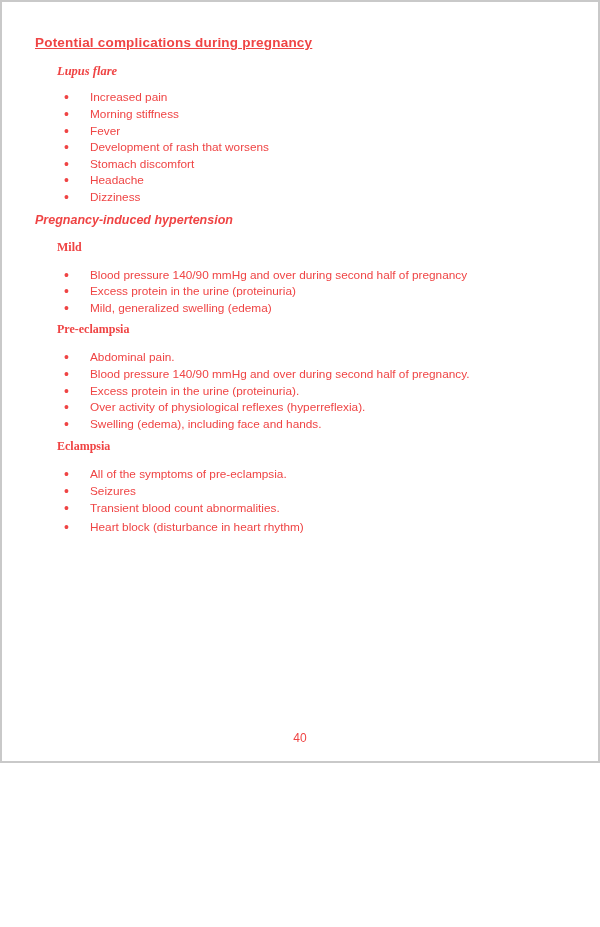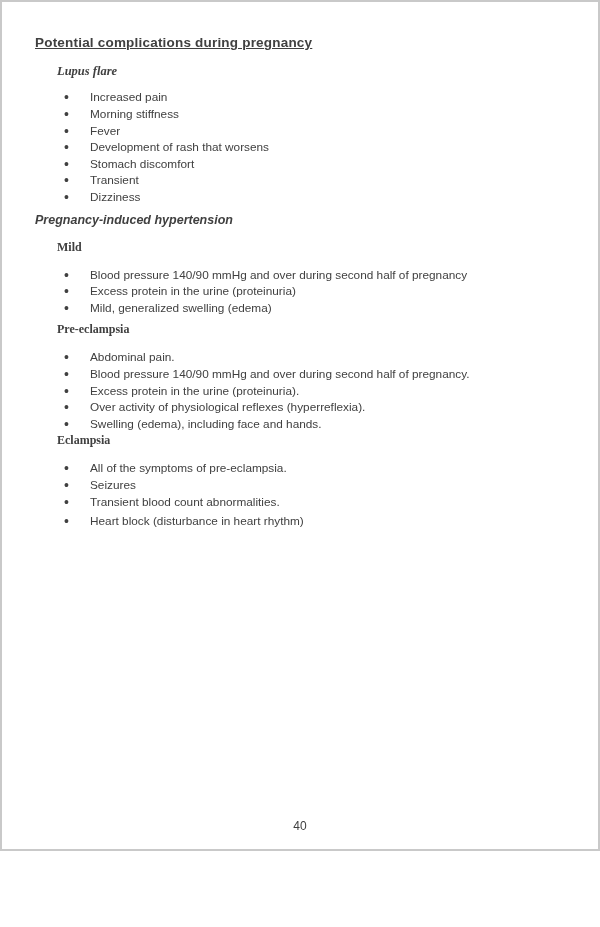--- a/index.html
+++ b/index.html
@@ -3,26 +3,26 @@
 <meta charset="utf-8">
 <style>
   html, body {
     margin: 0;
     padding: 0;
     background: #ffffff;
   }
   .page {
     position: relative;
     width: 600px;
-    height: 851px;
+    height: 763px;
     box-sizing: border-box;
     background: #ffffff;
     border: 2px solid #c9c9c9;
     font-family: "Liberation Sans", sans-serif;
-    color: #404040;
+    color: #ef4444;
     overflow: hidden;
   }
   .doc-title {
     margin: 33px 0 0 33px;
     font-size: 13.5px;
     font-weight: bold;
     text-decoration: underline;
     letter-spacing: 0.2px;
   }
   .section-heading {
@@ -65,21 +65,21 @@
   }
 
   
   .mt-lupus      { margin-top: 14px; }
   .mt-list1      { margin-top: 12px; }
   .mt-pih        { margin-top: 7px; }
   .mt-mild       { margin-top: 13px; }
   .mt-list2      { margin-top: 4px; }
   .mt-preecl     { margin-top: 6px; }
   .mt-list3      { margin-top: 4px; }
-  .mt-eclampsia  { margin-top: 1px; }
+  .mt-eclampsia  { margin-top: 7px; }
   .mt-list4      { margin-top: 4px; }
   .mt-neonatal   { margin-top: 16px; }
   .mt-baby       { margin-top: 12px; }
   .mt-list5      { margin-top: 12px; }
 
   .page-number {
     position: absolute;
     bottom: 16px;
     left: 0;
     width: 100%;
@@ -95,21 +95,21 @@
   <h1 class="doc-title">Potential complications during pregnancy</h1>
 
   <h2 class="section-heading indent-1 mt-lupus">Lupus flare</h2>
 
   <ul class="bullets mt-list1">
     <li>Increased pain</li>
     <li>Morning stiffness</li>
     <li>Fever</li>
     <li>Development of rash that worsens</li>
     <li>Stomach discomfort</li>
-    <li>Transient</li>
+    <li>Headache</li>
     <li>Dizziness</li>
   </ul>
 
   <h2 class="section-heading indent-0 mt-pih">Pregnancy-induced hypertension</h2>
 
   <h3 class="sub-heading indent-1 mt-mild">Mild</h3>
 
   <ul class="bullets mt-list2">
     <li>Blood pressure 140/90 mmHg and over during second half of pregnancy</li>
     <li>Excess protein in the urine (proteinuria)</li>

